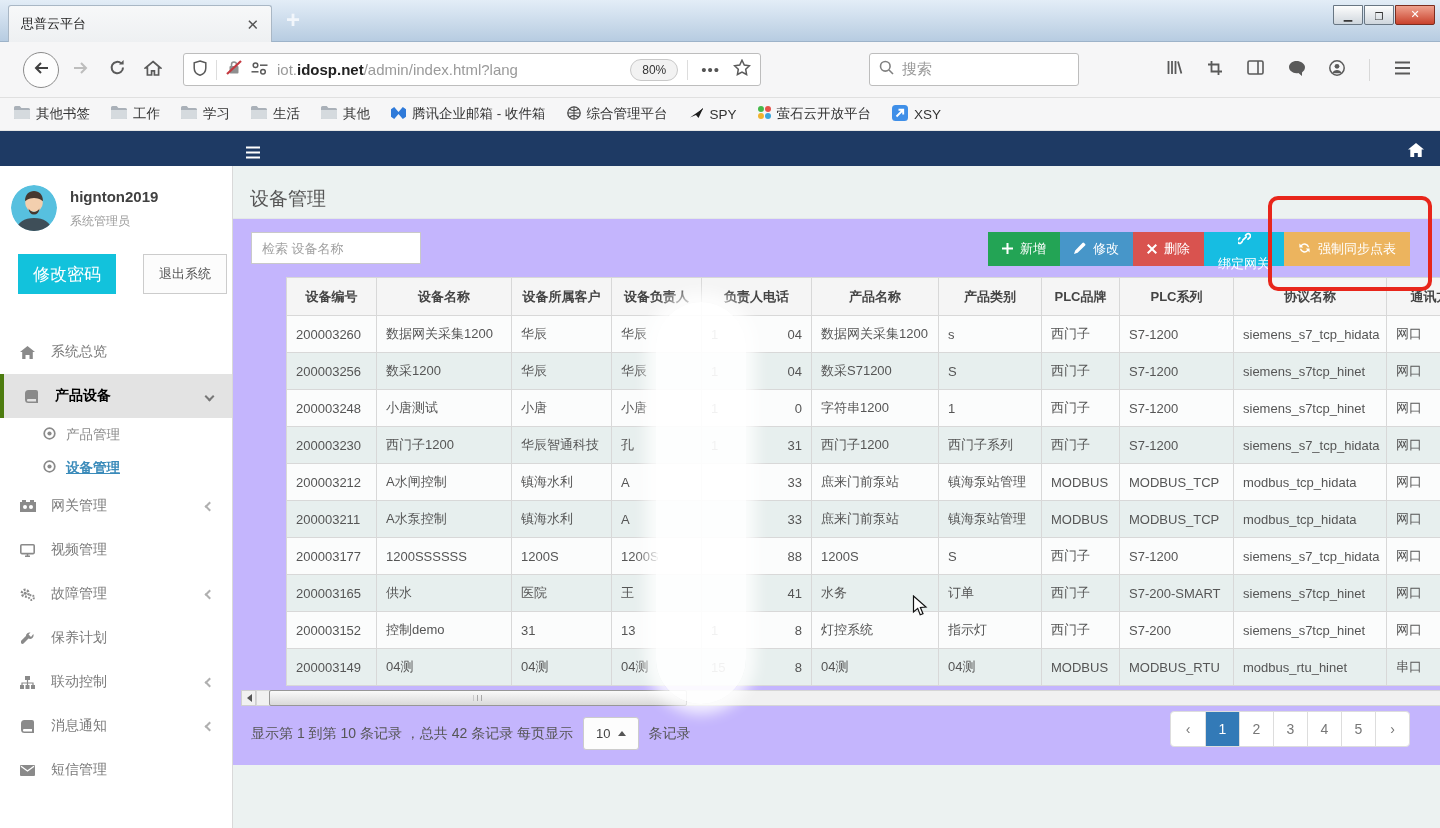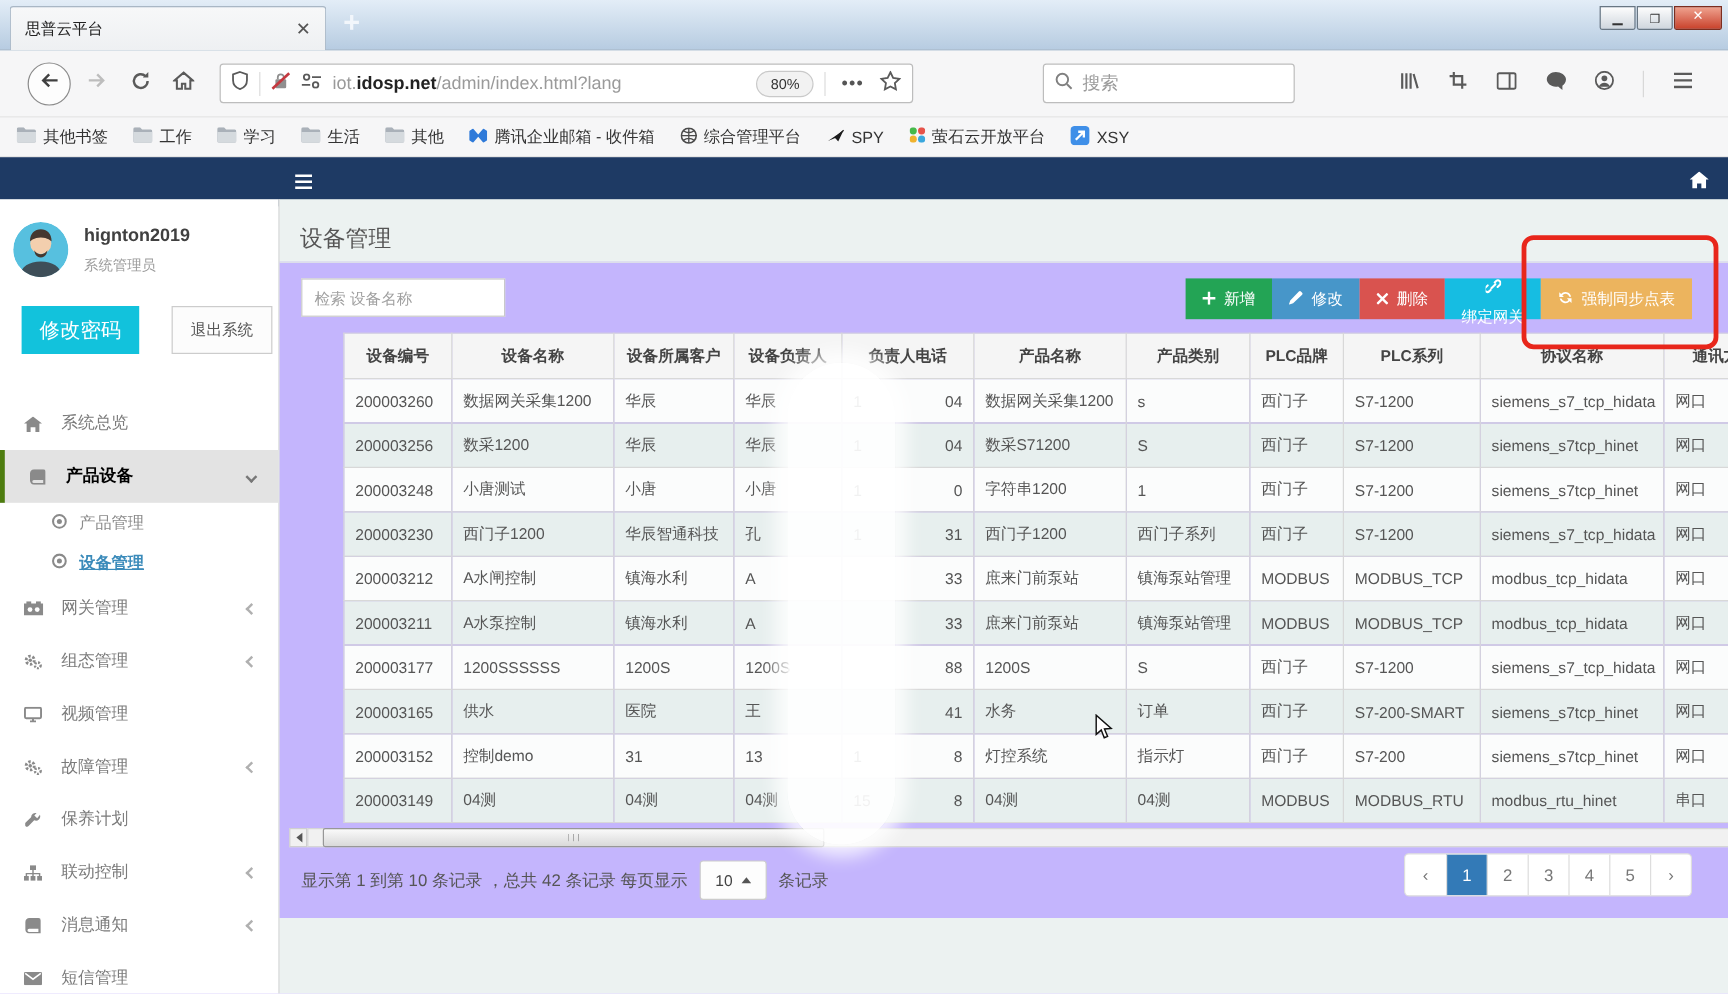--- a/index.html
+++ b/index.html
@@ -361,31 +361,20 @@
       </div>
       <div class="side-item">
         <span class="ic">
           <svg width="16" height="12" viewBox="0 0 16 12">
             <path d="M2 0h4v2H2zM10 0h4v2h-4zM0 2h16v10H0z" fill="#8a8a8a"></path>
             <circle cx="5" cy="7" r="2" fill="#fff"></circle>
             <circle cx="11" cy="7" r="2" fill="#fff"></circle>
           </svg>
         </span>
         <span>网关管理</span>
-        <span class="chev left"></span>
-      </div>
-      <div class="side-item">
-        <span class="ic">
-          <svg width="15" height="13" viewBox="0 0 15 13">
-            <circle cx="5.2" cy="5.2" r="3.4" fill="none" stroke="#8a8a8a" stroke-width="2.4" stroke-dasharray="2 1.5"></circle>
-            <circle cx="5.2" cy="5.2" r="1.5" fill="#8a8a8a"></circle>
-            <circle cx="11.5" cy="9.5" r="2.4" fill="none" stroke="#8a8a8a" stroke-width="2" stroke-dasharray="1.6 1.2"></circle>
-          </svg>
-        </span>
-        <span>组态管理</span>
         <span class="chev left"></span>
       </div>
       <div class="side-item">
         <span class="ic">
           <svg width="15" height="13" viewBox="0 0 15 13">
             <rect x="0.8" y="0.8" width="13.4" height="8.8" rx="1" fill="none" stroke="#8a8a8a" stroke-width="1.6"></rect>
             <path d="M5 12.2h5M7.5 9.6v2.6" stroke="#8a8a8a" stroke-width="1.6"></path>
           </svg>
         </span>
         <span>视频管理</span>

